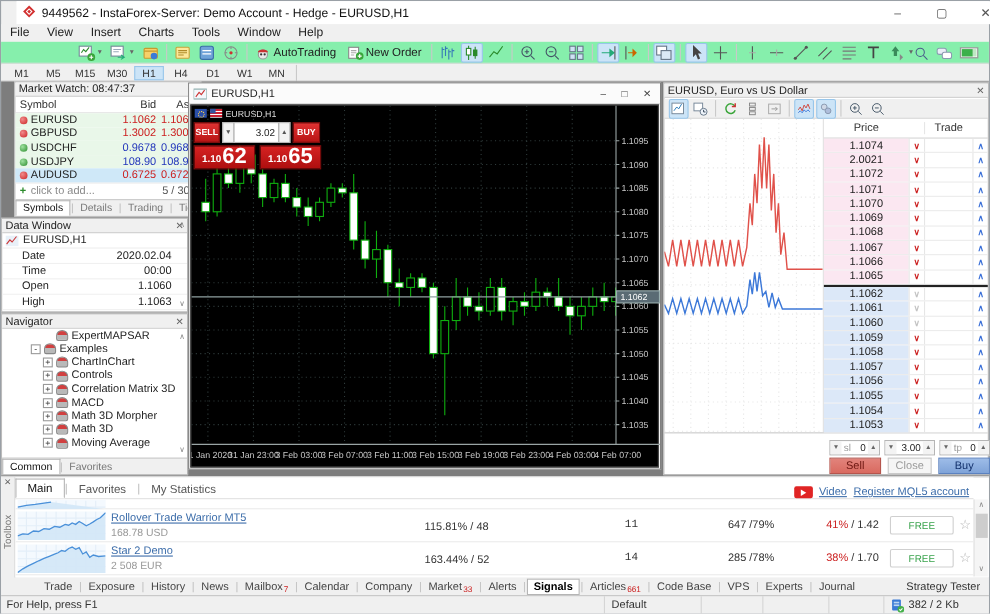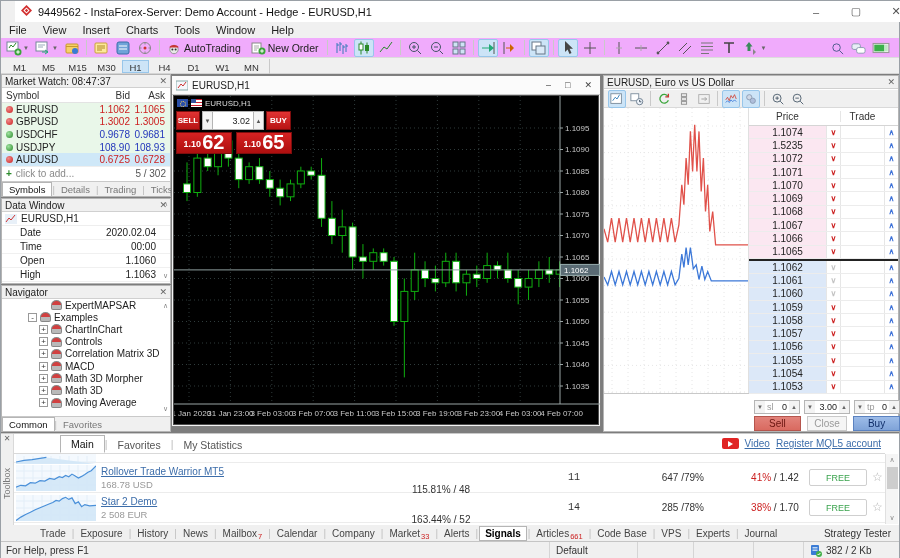--- a/index.html
+++ b/index.html
@@ -9,39 +9,39 @@
   .abs{position:absolute;}
   
   #titlebar{position:absolute;left:14px;top:0;width:898px;height:21px;background:#fff;display:flex;align-items:center;padding-left:5px;}
   #titlebar .ttl{margin-left:5px;font-size:11px;color:#111;}
   .wbtns{position:absolute;right:10px;top:0;height:21px;display:flex;align-items:center;gap:26px;}
   .wbtn{color:#555;font-size:11px;width:14px;text-align:center;}
   
   #menubar{position:absolute;left:0;top:21px;width:898px;height:16px;display:flex;align-items:center;background:#f0f0f0;}
   .menu-item{padding:0 8px;color:#222;}
   
-  #toolbar{position:absolute;left:0;top:37px;width:898px;height:20px;background:#f0abfc;border-bottom:1px solid #dcdcdc;display:flex;align-items:center;padding-left:2px;}
+  #toolbar{position:absolute;left:0;top:37px;width:898px;height:20px;background:#86efac;border-bottom:1px solid #dcdcdc;display:flex;align-items:center;padding-left:2px;justify-content:center;}
   .tbtn{height:18px;min-width:18px;display:flex;align-items:center;justify-content:center;margin:0 1px;border:1px solid transparent;border-radius:2px;padding:0 1px;}
   .tbtn.active{background:#cce4f7;border-color:#98c6ea;}
   .tbtn svg{display:block;}
   .tbtn .tlabel{font-size:10.5px;margin:0 3px 0 2px;color:#222;}
   .tbtn .dd{font-size:6px;color:#666;margin-left:1px;}
   .tsep{width:1px;height:15px;background:#c9c9c9;margin:0 3px;}
   #tb-right{position:absolute;right:6px;top:1px;display:flex;align-items:center;}
   
   #tfbar{position:absolute;left:0;top:58px;width:898px;height:15px;background:#f0f0f0;border-bottom:1px solid #d5d5d5;display:flex;align-items:center;padding-left:4px;}
   .tf{width:27px;height:13px;line-height:13px;text-align:center;font-size:9.5px;color:#333;border:1px solid transparent;margin:0 1px;}
   .tf.active{background:#cce4f7;border-color:#98c6ea;}
   
   #main{position:absolute;left:0;top:73px;width:898px;height:359px;background:#7d7d7d;}
   .panel{position:absolute;background:#fff;border:1px solid #b5b5b5;}
   .phead{height:13px;background:#f0f0f0;border-bottom:1px solid #d0d0d0;font-size:10px;color:#222;display:flex;align-items:center;padding:0 3px;}
   .phead .px{margin-left:auto;color:#666;font-size:9px;}
   
-  #mw{left:0;top:0;width:170px;height:123px;}
+  #mw{left:12px;top:0;width:170px;height:123px;}
   .mw-cols{display:flex;height:15px;border-bottom:1px solid #e3e3e3;align-items:center;font-size:10px;color:#333;}
   .mw-row{display:flex;height:12.6px;align-items:center;font-size:10px;}
   .mw-row.g{background:#e9f7e9;}
   .mw-row.sel{background:#cfe8f8;}
   .c-sym{width:86px;padding-left:4px;display:flex;align-items:center;gap:3px;}
   .c-bid{width:42px;text-align:right;}
   .c-ask{width:38px;text-align:right;padding-right:3px;}
   .red{color:#cc2020;} .blue{color:#2336bb;}
   .sico{width:7px;height:7px;border-radius:50%;display:inline-block;}
   .sico.down{background:radial-gradient(circle at 35% 35%,#f08a8a,#c22);}
@@ -114,34 +114,34 @@
   .spin .val{flex:1;text-align:right;padding-right:2px;align-self:center;}
   #dom-btns{position:absolute;left:150px;top:340px;width:146px;height:15px;display:flex;gap:6px;font-size:10px;}
   #dom-sell{flex:1;background:linear-gradient(#e2837b,#d96a60);border:1px solid #b5554d;color:#6b1510;display:flex;align-items:center;justify-content:center;}
   #dom-close{flex:0.85;background:#f5f5f5;border:1px solid #c9c9c9;color:#9a9a9a;display:flex;align-items:center;justify-content:center;}
   #dom-buy{flex:1;background:linear-gradient(#9dbce8,#7fa3d8);border:1px solid #5b82c0;color:#12306b;display:flex;align-items:center;justify-content:center;}
   
   #toolbox{position:absolute;left:0;top:432px;width:898px;height:92px;background:#fff;border-top:1px solid #c9c9c9;}
   #tbx-strip{position:absolute;left:0;top:0;width:13px;height:92px;background:#f0f0f0;border-right:1px solid #d9d9d9;}
   #tbx-strip .px{display:block;text-align:center;font-size:8px;color:#666;}
   #tbx-vlabel{position:absolute;left:1px;top:14px;width:11px;height:70px;writing-mode:vertical-rl;transform:rotate(180deg);font-size:9px;color:#777;text-align:center;}
-  #tbx-tabs{position:absolute;left:13px;top:0;right:14px;height:20px;border-bottom:1px solid #d9d9d9;display:flex;align-items:center;font-size:10.5px;color:#555;background:#fff;padding-left:46px;}
+  #tbx-tabs{position:absolute;left:13px;top:0;right:14px;height:20px;border-bottom:1px solid #d9d9d9;display:flex;align-items:flex-end;font-size:10.5px;color:#555;background:#fff;}
   .stab{padding:2px 10px;}
   .stab.active{border:1px solid #b5b5b5;border-bottom:1px solid #fff;color:#111;}
   #tbx-links{margin-left:auto;display:flex;align-items:center;gap:6px;padding-right:4px;}
   .yt{width:17px;height:11px;background:#e02424;border-radius:2px;position:relative;}
   .yt::after{content:"";position:absolute;left:6px;top:2.5px;border-left:5px solid #fff;border-top:3px solid transparent;border-bottom:3px solid transparent;}
   .link{color:#3c6daa;text-decoration:underline;font-size:10px;}
   #tbx-content{position:absolute;left:13px;top:20px;right:14px;bottom:0;background:#fff;overflow:hidden;}
   .sig-partial{position:relative;height:9px;border-bottom:1px solid #ececec;}
   .sig-row{position:relative;height:30px;border-bottom:1px solid #ececec;}
   .spark{position:absolute;left:2px;top:2px;width:80px;height:26px;background:#f4f9fe;}
   .sg-name{position:absolute;left:87px;top:3px;font-size:10px;color:#3c6daa;text-decoration:underline;}
   .sg-price{position:absolute;left:87px;top:16px;font-size:9.5px;color:#999;}
-  .sg-growth{position:absolute;left:372px;top:21px;width:110px;text-align:center;font-size:10px;color:#333;}
+  .sg-growth{position:absolute;left:372px;top:11px;width:110px;text-align:left;font-size:10px;color:#333;}
   .sg-weeks{position:absolute;left:540px;top:9px;width:40px;text-align:center;font-size:10px;color:#333;font-family:Liberation Mono, monospace;}
   .sg-subs{position:absolute;left:605px;top:9px;width:85px;text-align:right;font-size:10px;color:#333;}
   .sg-dd{position:absolute;left:730px;top:9px;width:62px;text-align:center;font-size:10px;color:#333;}
   .sg-dd .r{color:#cc2222;}
   .sg-free{position:absolute;left:795px;top:6px;width:58px;height:17px;border:1px solid #cfcfcf;border-radius:2px;background:#fff;color:#3aa34d;font-weight:normal;font-size:9px;display:flex;align-items:center;justify-content:center;}
   .sg-star{position:absolute;left:858px;top:7px;font-size:12px;color:#b5b5b5;}
   #tbx-scroll{position:absolute;right:1px;top:20px;width:13px;bottom:1px;background:#f5f5f5;border-left:1px solid #e0e0e0;}
   #tbx-scroll .sar{height:12px;text-align:center;font-size:7px;color:#888;line-height:12px;}
   #tbx-scroll .sar.dn{position:absolute;bottom:0;width:100%;}
   #tbx-thumb{position:absolute;top:13px;left:1px;width:11px;height:22px;background:#cdcdcd;}
@@ -849,21 +849,21 @@
             <span class="lbuy"></span>
           </div>
           <div id="lad-rows">
               <div class="lad-row ask">
                 <span class="lp">1.1074</span>
                 <span class="lsell">∨</span>
                 <span class="ltr"></span>
                 <span class="lbuy">∧</span>
               </div>
               <div class="lad-row ask">
-                <span class="lp">1.5235</span>
+                <span class="lp">2.0021</span>
                 <span class="lsell">∨</span>
                 <span class="ltr"></span>
                 <span class="lbuy">∧</span>
               </div>
               <div class="lad-row ask">
                 <span class="lp">1.1072</span>
                 <span class="lsell">∨</span>
                 <span class="ltr"></span>
                 <span class="lbuy">∧</span>
               </div>

